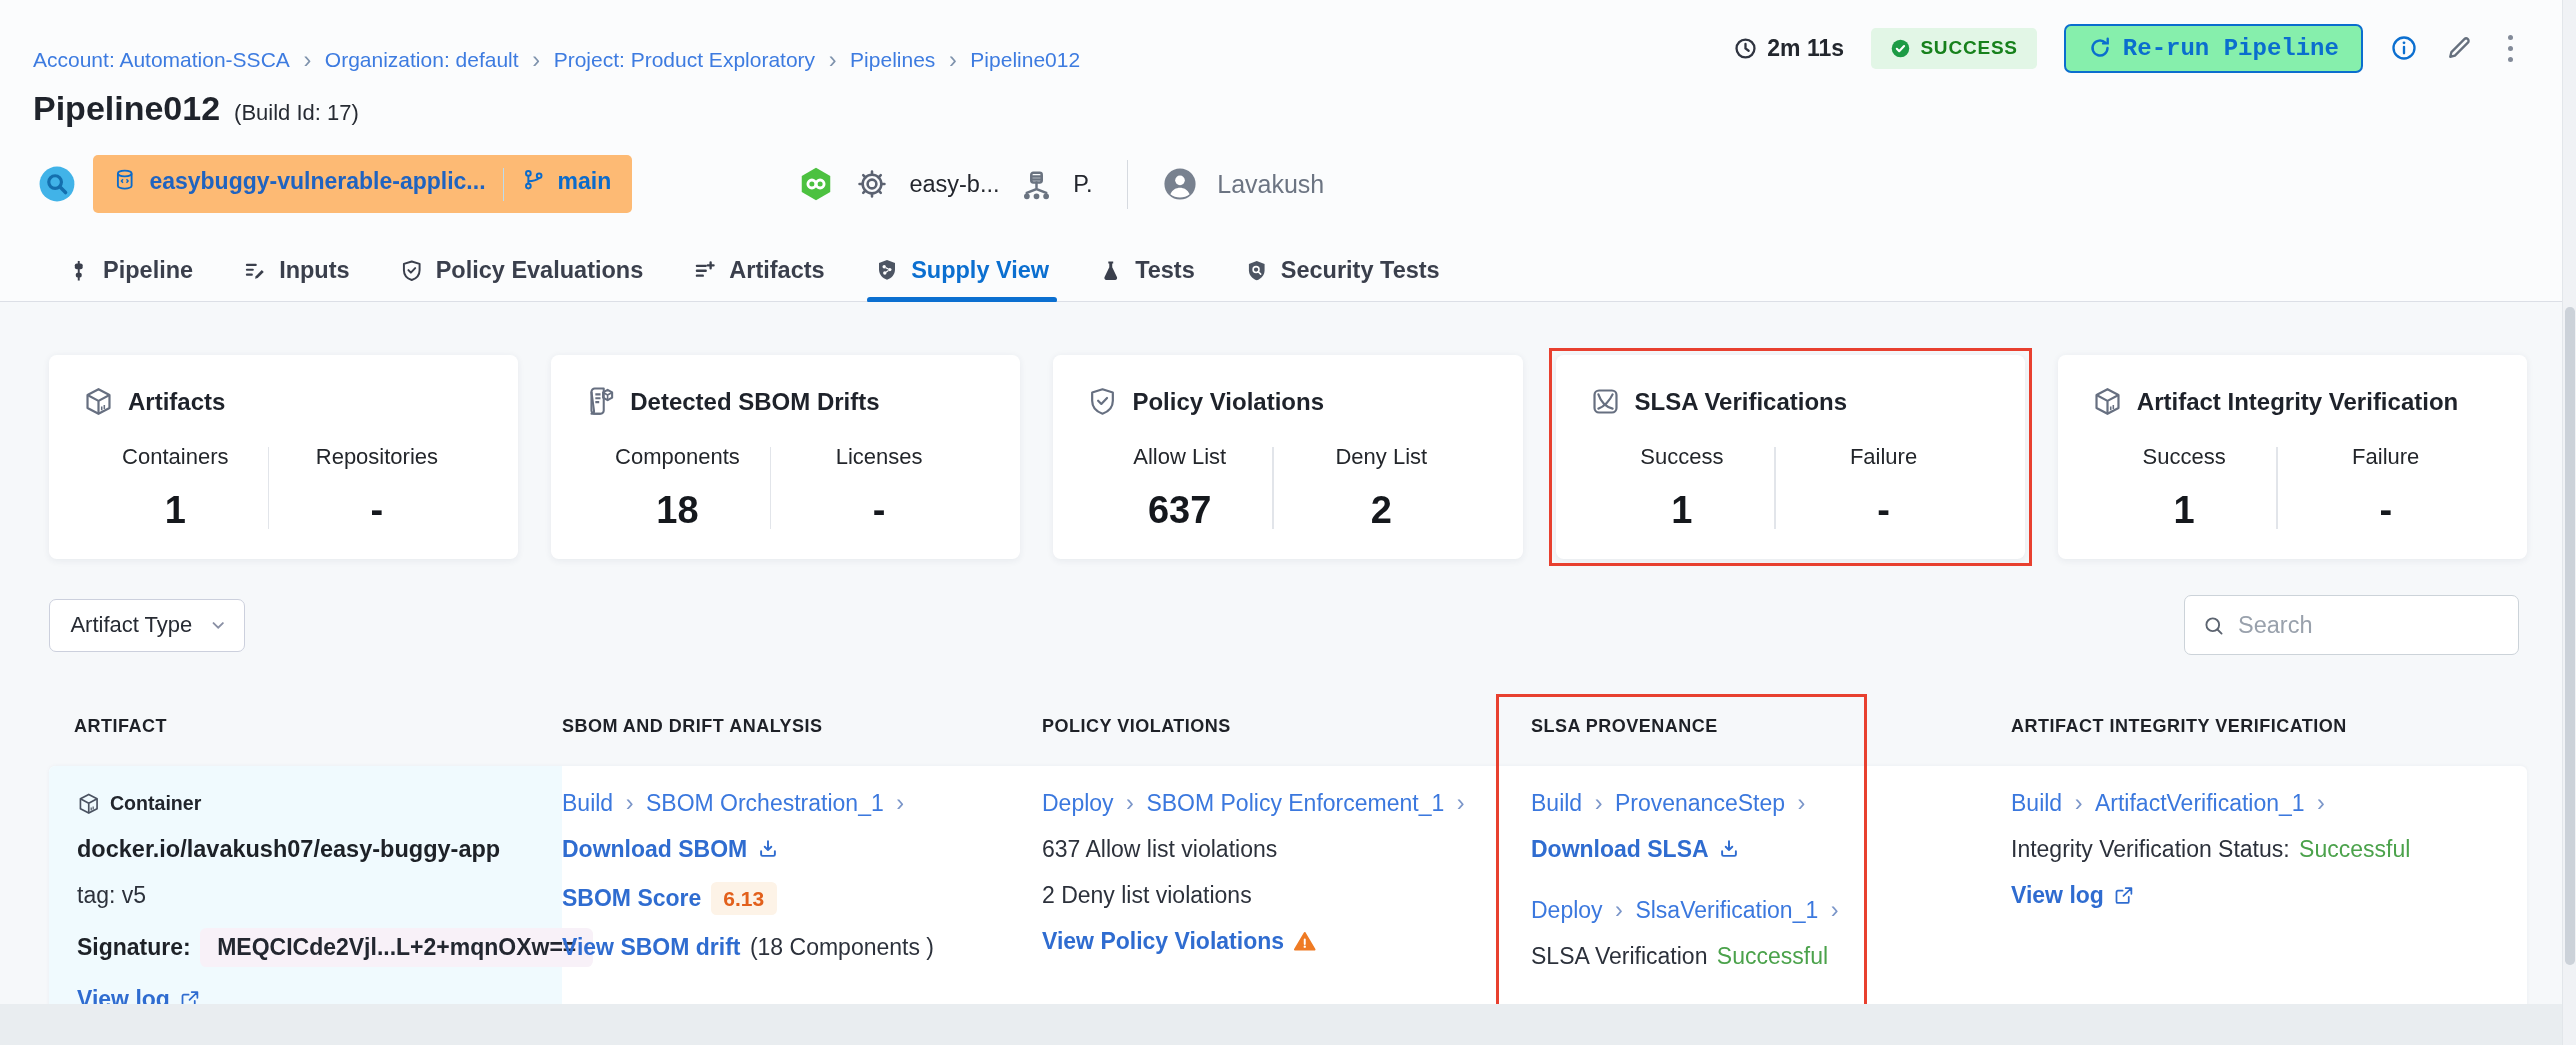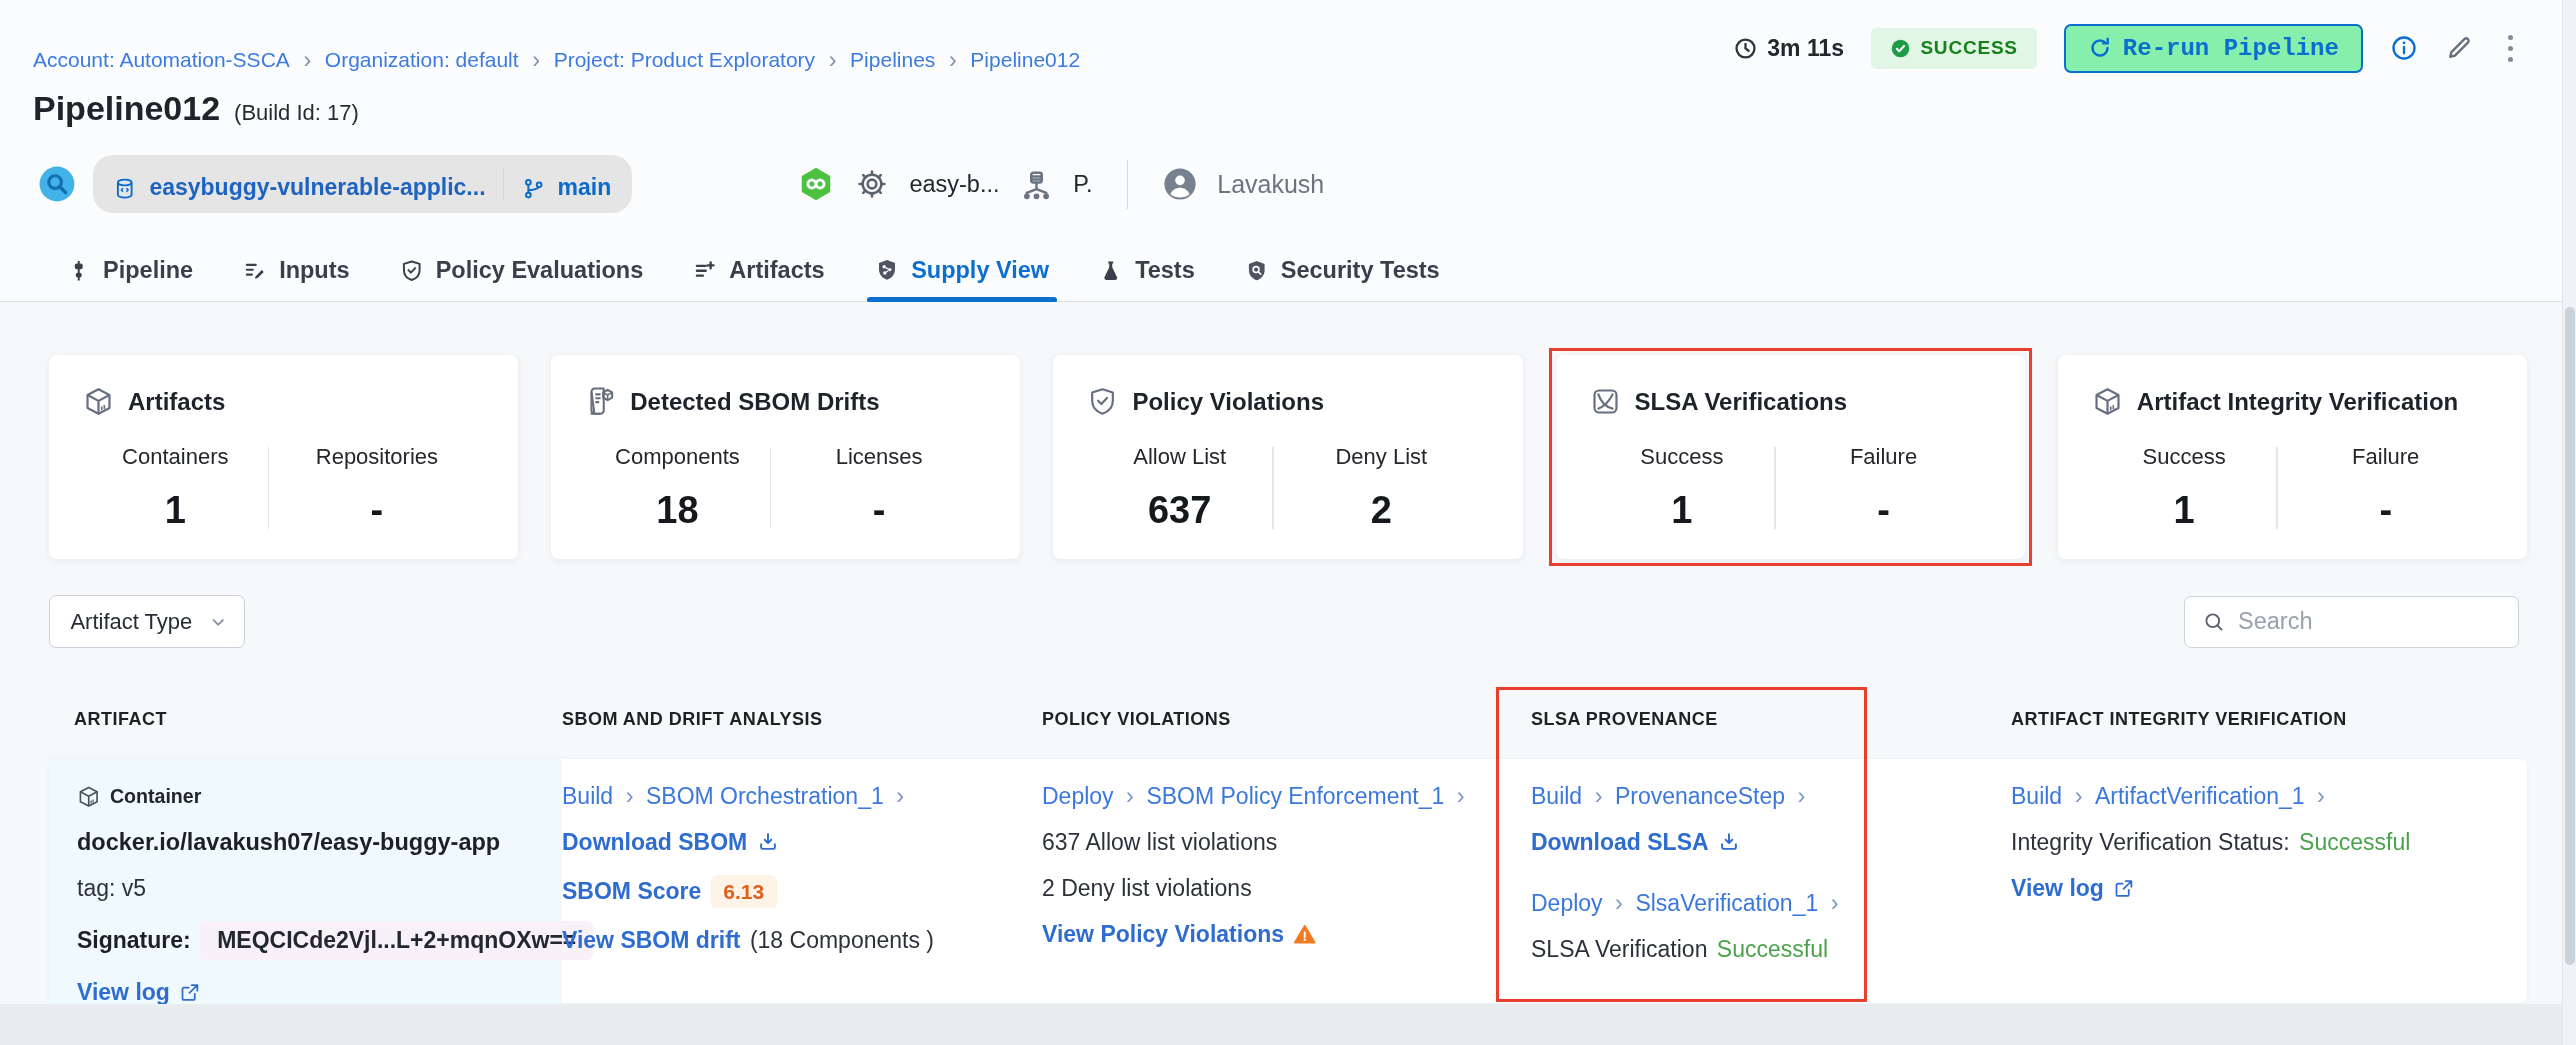--- a/index.html
+++ b/index.html
@@ -20,21 +20,21 @@
                color:#0a6ece; font-size:24px; font-weight:600; padding:9.4px 22px; cursor:pointer; font-family:Liberation Mono, monospace; }
   .icon-btn { display:flex; align-items:center; cursor:pointer; }
   .kebab { display:flex; flex-direction:column; gap:5.5px; padding:3.1px 7.8px; cursor:pointer; }
   .kebab i { width:5.5px; height:5.5px; border-radius:50%; background:#828a98; }
 
   
   .title-row { display:flex; align-items:baseline; gap:14px; margin:15.7px 0 0 33px; }
   .title-row h1 { font-size:34px; font-weight:700; color:#1f232b; }
   .build-id { font-size:22px; color:#272b33; }
   .meta-row { display:flex; align-items:center; margin:20.4px 0 0 38px; height:72px; }
-  .repo-pill { display:flex; align-items:flex-end; gap:12.5px; background:#e5e5e5; border-radius:20px;
+  .repo-pill { display:flex; align-items:flex-start; gap:12.5px; background:#fdba74; border-radius:5px;
                padding:12.5px 20.4px; margin-left:17px; }
   .repo-pill .repo-name { color:#1f63c0; font-size:23px; font-weight:600; }
   .pill-div { width:1.6px; height:33px; background:#bcdcef; margin:0 4.7px; }
   .repo-pill .branch-name { color:#0b6bcb; font-size:23px; font-weight:600; }
   .meta-right { display:flex; align-items:center; margin-left:165px; gap:20.4px; }
   .meta-text { font-size:23.5px; color:#23262d; }
   .meta-user { font-size:25px; color:#6c7482; }
   .meta-div { width:1.6px; height:49px; background:#d6dae0; margin:0 14px; }
 
   
@@ -60,21 +60,21 @@
   .metric { width:46%;text-align:center; }
   .metric + .vsep + .metric { padding-left:31px; }
   .metric-label { font-size:22px; color:#23262b; }
   .metric-value { font-size:38px; font-weight:700; color:#15181d; margin-top:19px; }
   .vsep { width:1.6px; background:#e2e5ea; margin:3.1px 0; }
 
   .filter-row { display:flex; justify-content:space-between; align-items:center; margin:36px 57px 0 49px; }
   .artifact-type { display:flex; align-items:center; justify-content:space-between; width:196px; height:53px;
                    background:#fff; border:1.6px solid #ccd0dd; border-radius:7px; padding:0 15.7px 0 20.4px; cursor:pointer; }
   .artifact-type span { font-size:22px; color:#272b33; }
-  .search-box { display:flex; align-items:center; gap:12.5px; width:335px; height:52px; background:#fff;
+  .search-box { display:flex; align-items:center; gap:12.5px; width:335px; height:60px; background:#fff;
                 border:1.6px solid #ccd3d9; border-radius:7px; padding:0 17px; }
   .search-box input { border:none; outline:none; flex:1; font-size:23.5px; color:#272b33; font-family:inherit; background:transparent; }
   .search-box input::placeholder { color:#99a1ac; }
 
   
   .table-wrap { position:relative; margin:61px 49px 0 49px; }
   .thead, .tbody { display:grid; grid-template-columns:513px 480px 454px 515px 492px; }
   .thead { height:50px; }
   .th { font-size:18px; font-weight:700; letter-spacing:0.5px; color:#1e2127; }
   .th:nth-child(1){ padding-left:25px; }
@@ -118,21 +118,21 @@
       <a>Pipelines</a>
       <span class="crumb-sep">›</span>
       <a>Pipeline012</a>
     </nav>
     <div class="top-actions">
       <span class="duration">
         <svg width="25" height="25" viewBox="0 0 24 24" fill="none" stroke="#2f3440" stroke-width="2.2" stroke-linecap="round">
             <circle cx="12" cy="12" r="8.6"></circle>
             <path d="M12 7.6V12l3 2.2"></path>
           </svg>
-        <span>3m 11s</span>
+        <span>2m 11s</span>
       </span>
       <span class="status-badge">
         <svg width="21" height="21" viewBox="0 0 24 24">
             <circle cx="12" cy="12" r="10" fill="#1d9b45"></circle>
             <path d="m7.8 12.4 2.7 2.7 5.6-5.9" fill="none" stroke="#fff" stroke-width="2.4" stroke-linecap="round" stroke-linejoin="round"></path>
           </svg>
         <span>SUCCESS</span>
       </span>
       <button class="rerun-btn">
         <svg width="24" height="24" viewBox="0 0 24 24" fill="none" stroke="#0a6ece" stroke-width="2.4" stroke-linecap="round">

